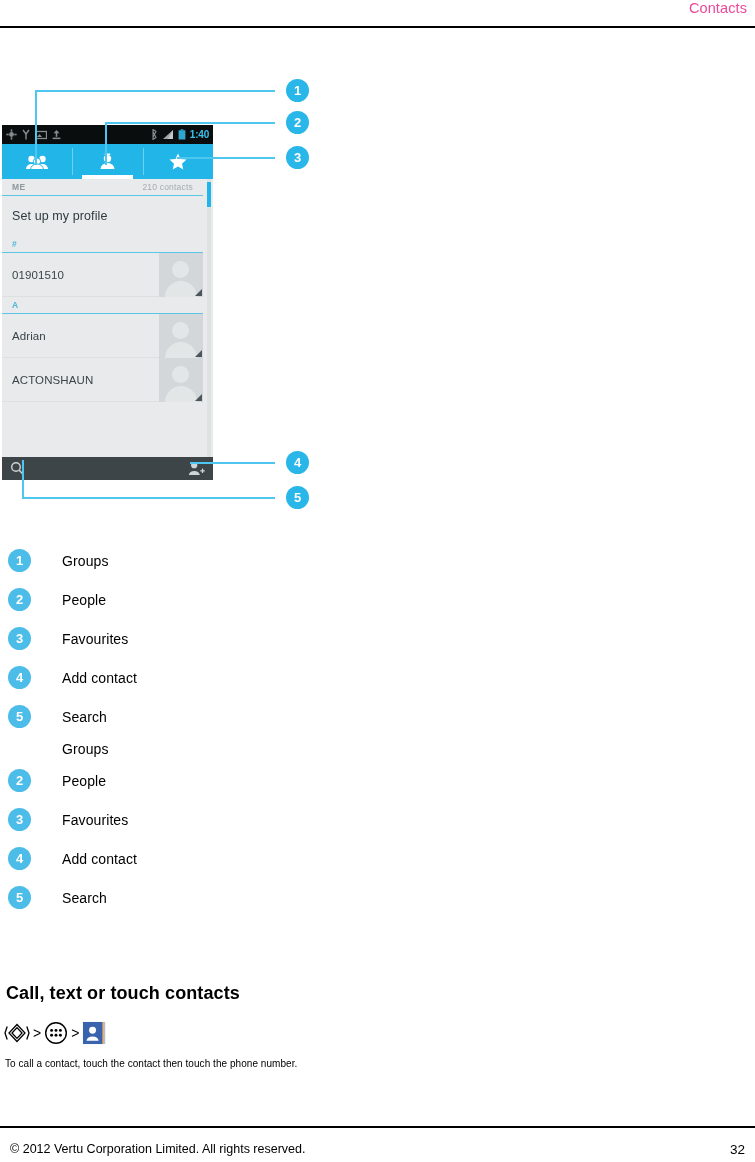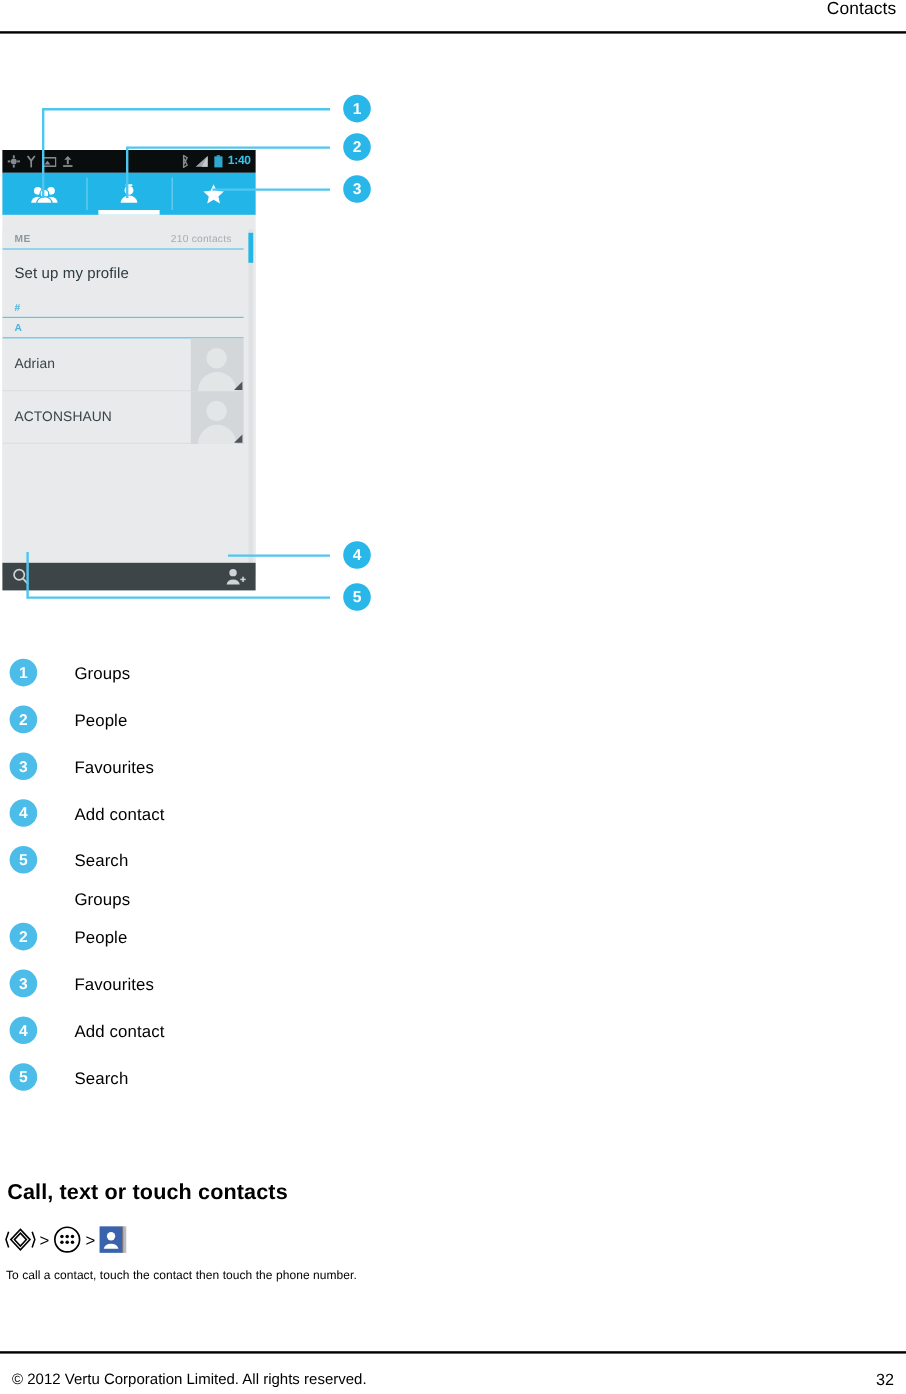--- a/index.html
+++ b/index.html
@@ -22,21 +22,21 @@
     top: 0;
     left: 0;
     width: 755px;
     height: 24px;
   }
   .page-header-title {
     position: absolute;
     right: 8px;
     top: 0px;
     font-size: 14.5px;
-    color: #000000;
+    color: #ec4899;
     letter-spacing: 0.1px;
   }
   .header-rule {
     position: absolute;
     top: 26px;
     left: 0px;
     width: 755px;
     height: 2px;
     background: #000000;
   }
@@ -122,21 +122,20 @@
     right: 14%;
     height: 4px;
     background: #ffffff;
   }
 
   .listarea {
     position: relative;
     height: 278px;
     background: #e8eaeb;
     overflow: hidden;
-    margin-top: 12px;
   }
   .scrolltrack {
     position: absolute;
     right: 2px;
     top: 0;
     width: 4px;
     height: 100%;
     background: #dfe2e3;
   }
   .scrollthumb {
@@ -438,20 +437,28 @@
       </div>
 
       <div class="row noavatar">
         <span class="row-name big">Set up my profile</span>
       </div>
 
       <div class="sect-head alpha">
         <span>#</span>
       </div>
 
+      <div class="row">
+        <span class="row-name">01901510</span>
+        <span class="avatar">
+          <span class="head"></span>
+          <span class="body"></span>
+          <span class="corner"></span>
+        </span>
+      </div>
 
       <div class="sect-head alpha">
         <span>A</span>
       </div>
 
       <div class="row">
         <span class="row-name">Adrian</span>
         <span class="avatar">
           <span class="head"></span>
           <span class="body"></span>

